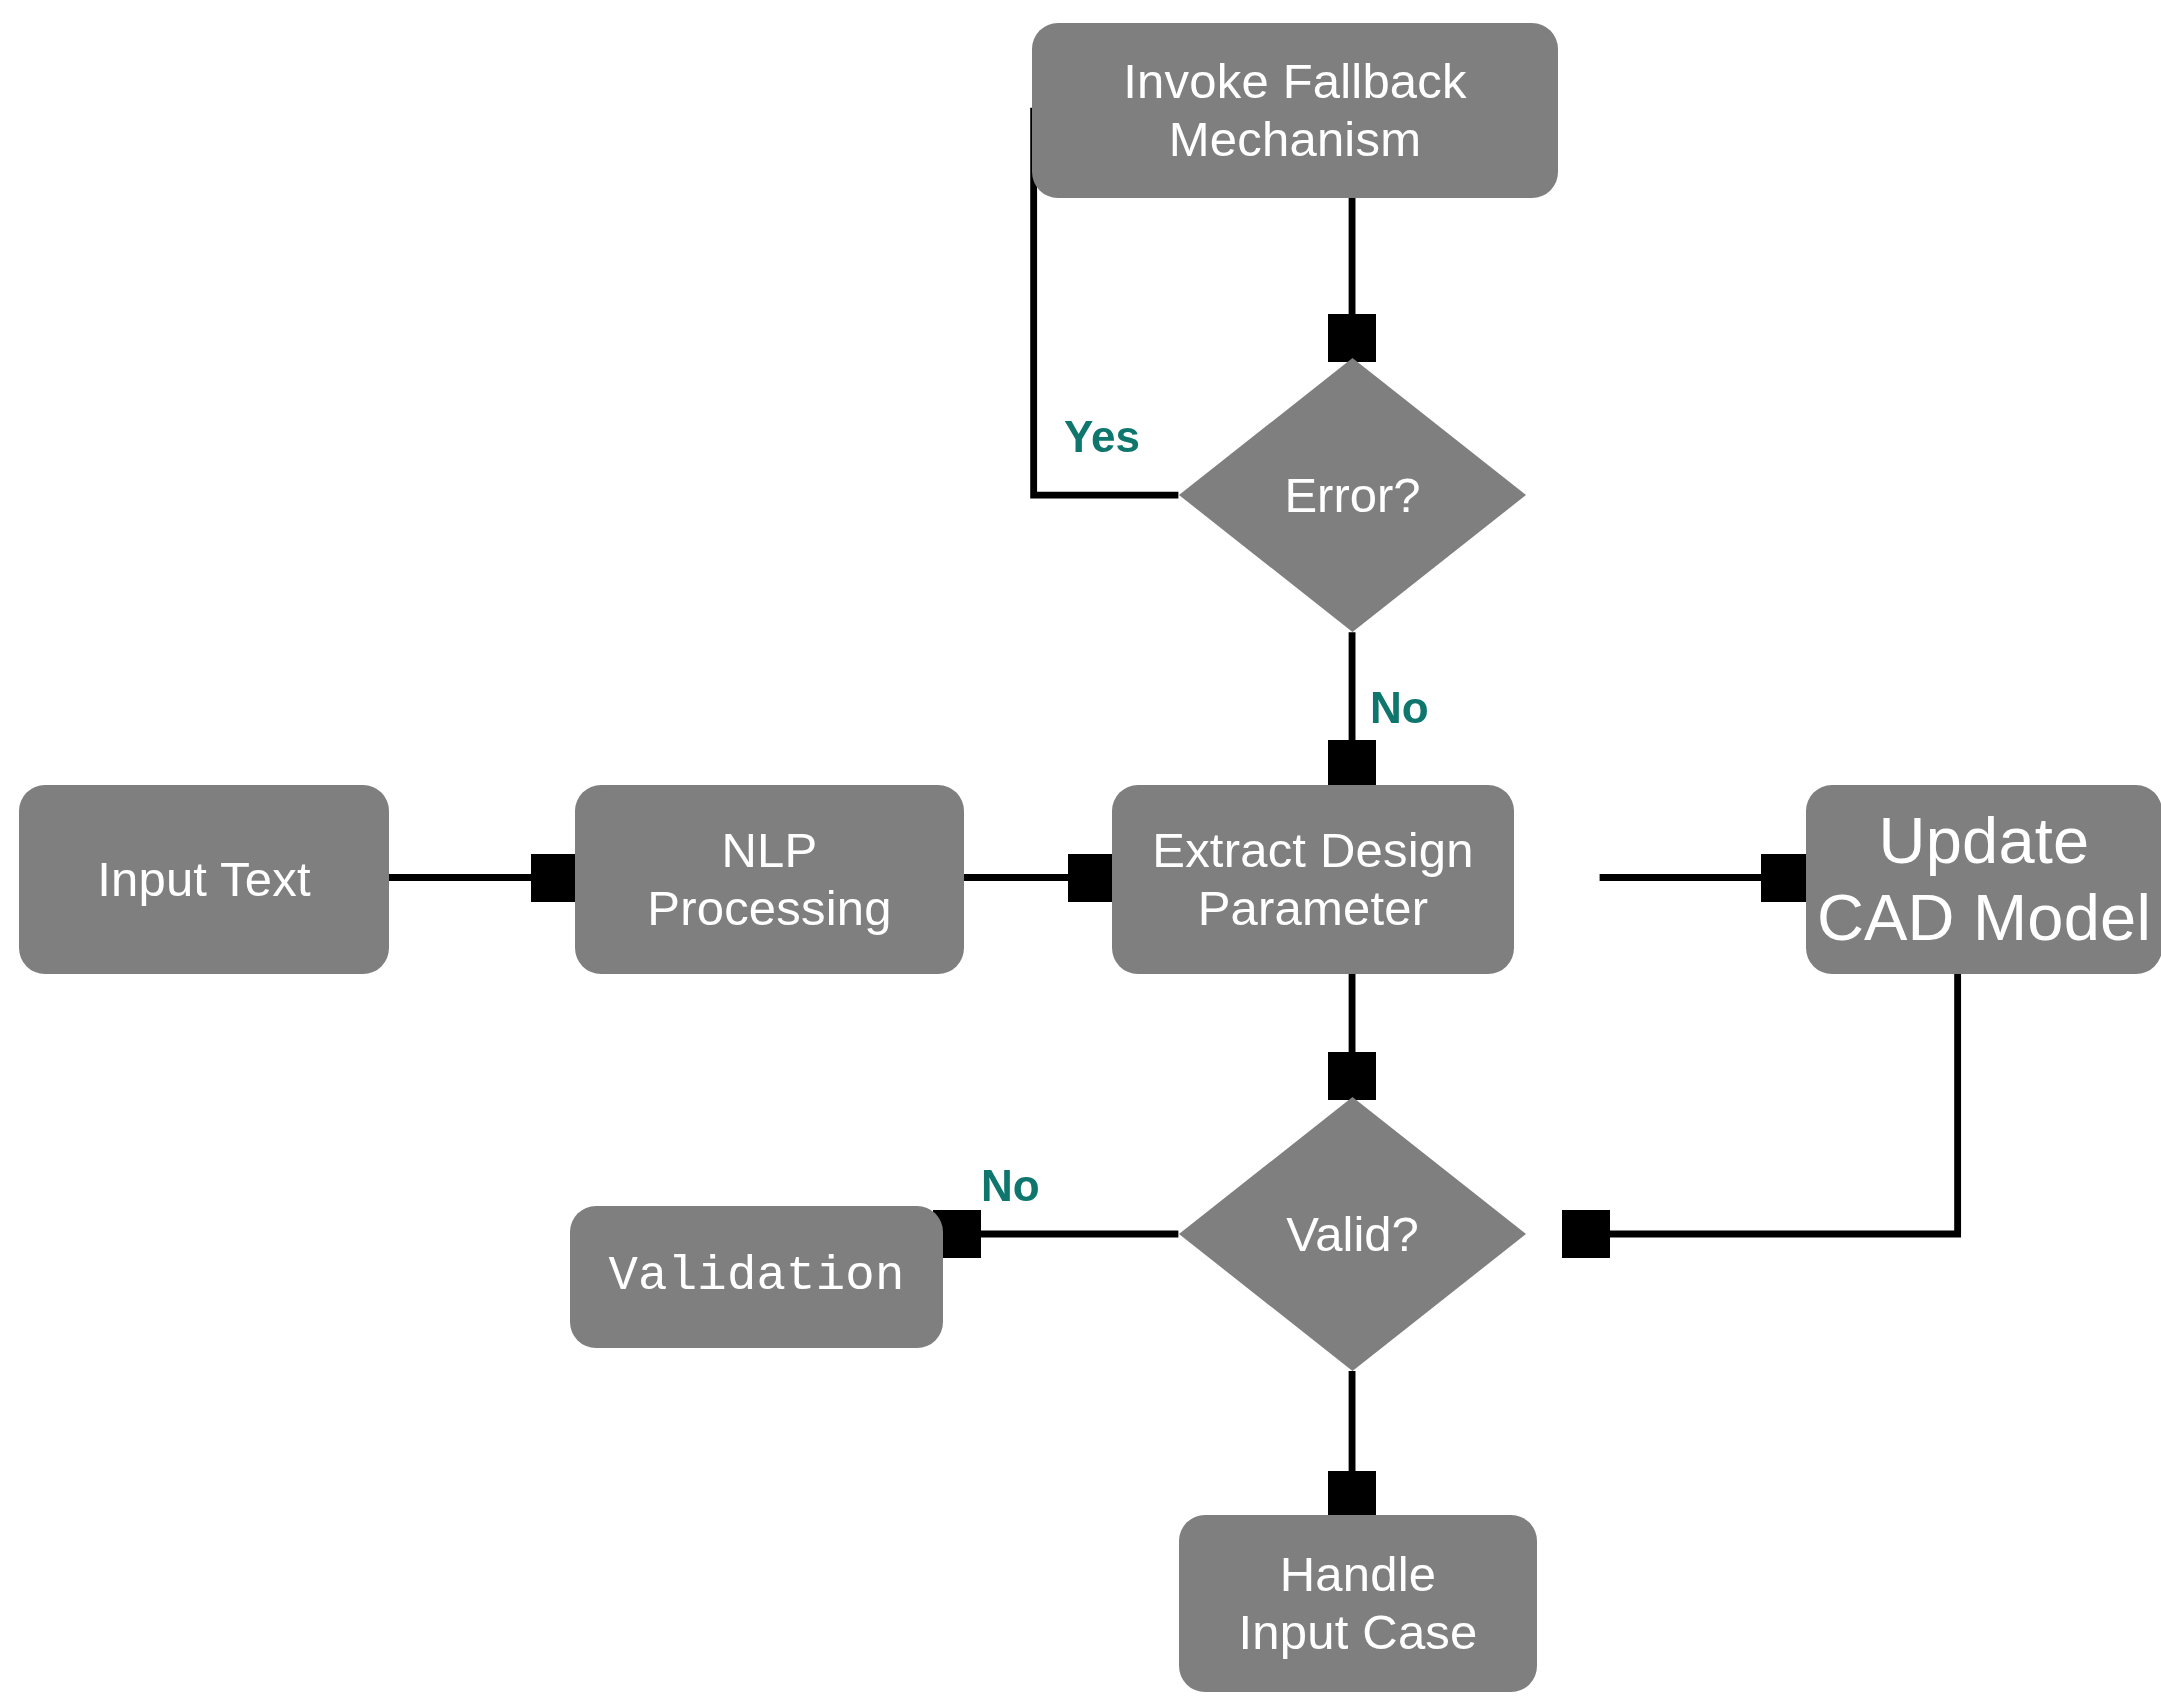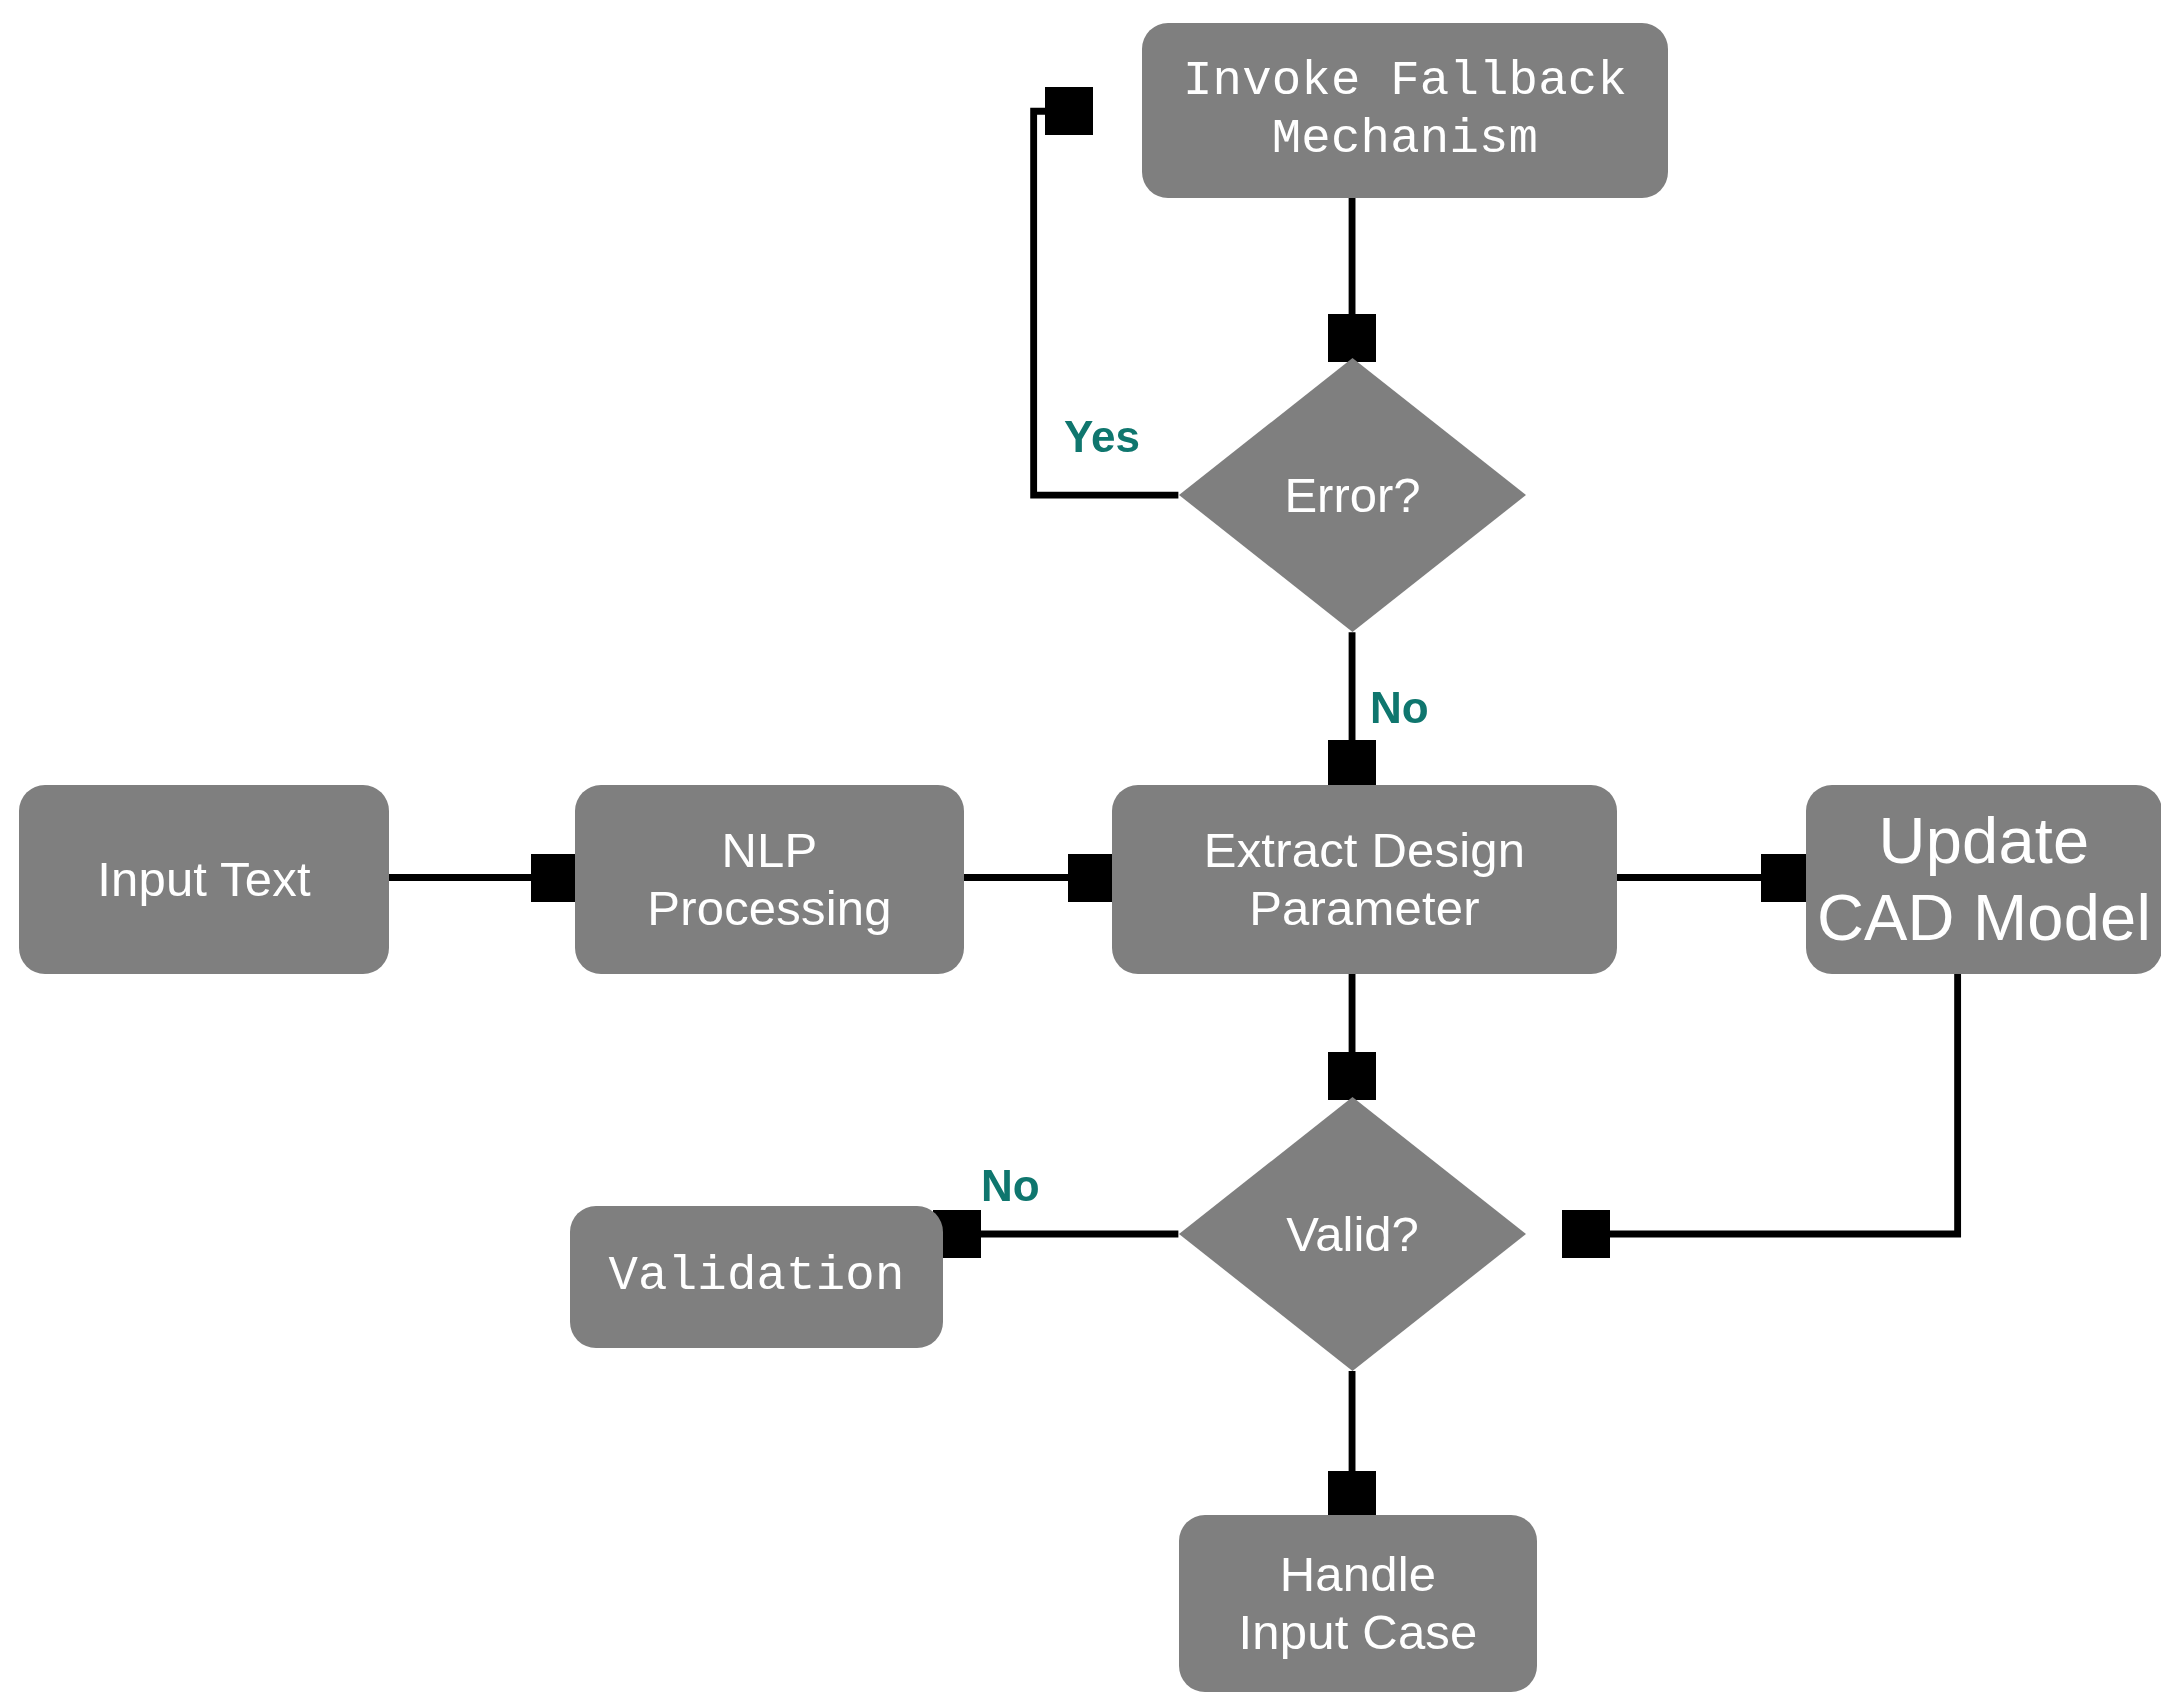--- a/index.html
+++ b/index.html
@@ -99,21 +99,21 @@
 
     <line x1="1775" y1="1277" x2="1775" y2="1432" marker-end="url(#arrow)"></line>
 
     <path d="M 2570 1277 L 2570 1620 L 2063 1620" marker-end="url(#arrow)"></path>
 
     <line x1="1547" y1="1620" x2="1238" y2="1620" marker-end="url(#arrow)"></line>
 
     <line x1="1775" y1="1800" x2="1775" y2="1982" marker-end="url(#arrow)"></line>
   </svg>
 
-  <div class="node process" style="left:1142px; top:23px; width:526px; height:175px; font-size:49px;font-family:Liberation Mono, monospace;">
+  <div class="node process" style="left:1032px; top:23px; width:526px; height:175px; font-size:49px;">
     <span class="label">Invoke Fallback
 Mechanism</span>
   </div>
 
   <div class="node decision" style="left:1179px; top:358px; width:347px; height:274px; font-size:49px;justify-content:center;">
     <span class="diamond-shape"></span>
     <span class="diamond-label">Error?</span>
   </div>
 
   <div class="edge-label" style="left:1064px; top:415px;">Yes</div>
@@ -122,21 +122,21 @@
 
   <div class="node process" style="left:19px; top:785px; width:370px; height:189px; font-size:49px;">
     <span class="label">Input Text</span>
   </div>
 
   <div class="node process" style="left:575px; top:785px; width:389px; height:189px; font-size:49px;">
     <span class="label">NLP
 Processing</span>
   </div>
 
-  <div class="node process" style="left:1112px; top:785px; width:505px; height:189px; font-size:49px;">
+  <div class="node process" style="left:1112px; top:785px; width:402px; height:189px; font-size:49px;">
     <span class="label">Extract Design
 Parameter</span>
   </div>
 
   <div class="node process" style="left:1806px; top:785px; width:356px; height:189px; font-size:65px;">
     <span class="label">Update
 CAD Model</span>
   </div>
 
   <div class="node process" style="left:570px; top:1206px; width:373px; height:142px; font-size:49px;font-family:Liberation Mono, monospace;">

